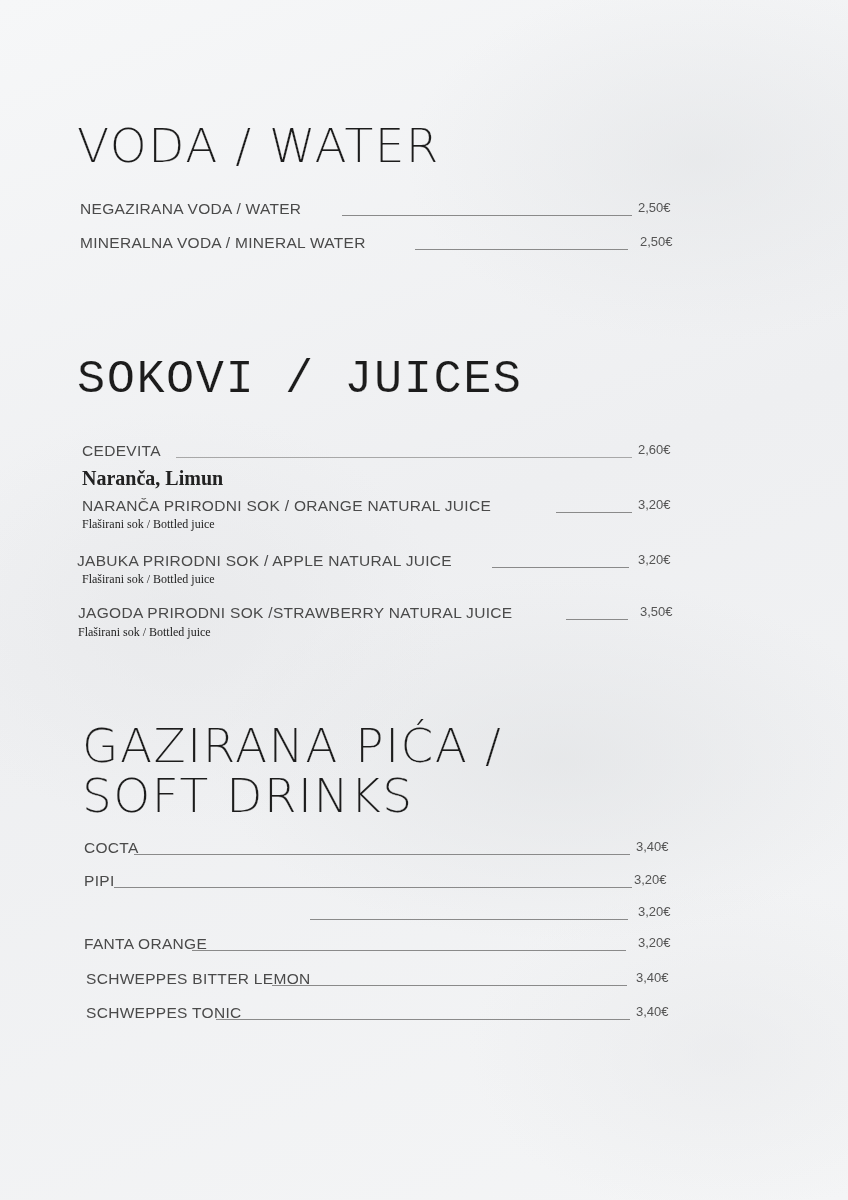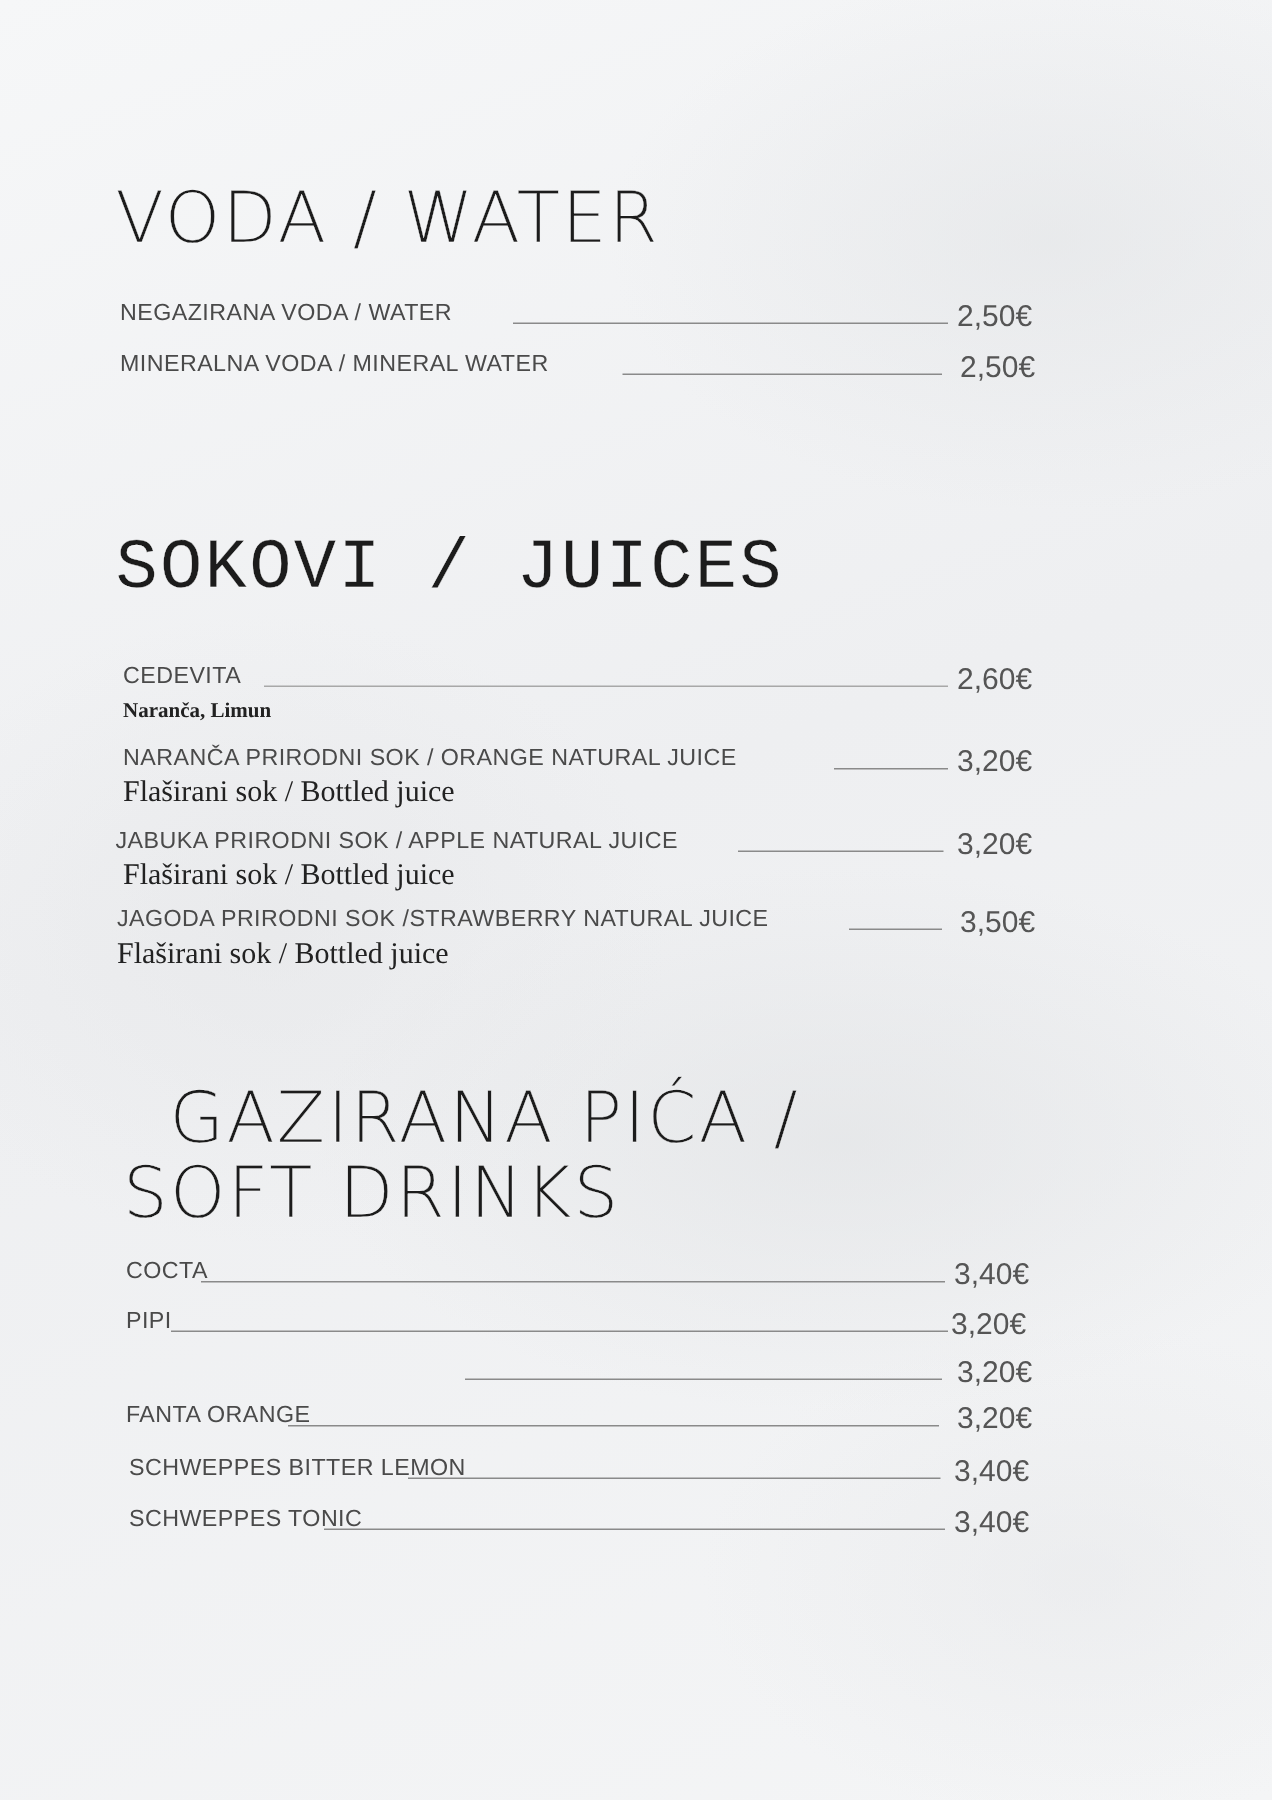--- a/index.html
+++ b/index.html
@@ -30,28 +30,28 @@
       position: absolute; top: 0;
       font-size: 15.5px; letter-spacing: 0.3px;
       color: #4a4a4a; font-weight: 300; white-space: nowrap;
     }
     .leader {
       position: absolute; height: 0;
       border-top: 1px solid #8a8a8a;
     }
     .price {
       position: absolute; top: 0;
-      font-size: 20px; color: #555; white-space: nowrap;
+      font-size: 13px; color: #555; white-space: nowrap;
     }
     .sub {
       position: absolute;
       font-family: "Liberation Serif", "DejaVu Serif", serif;
-      font-size: 20px; color: #222; white-space: nowrap;
+      font-size: 12px; color: #222; white-space: nowrap;
     }
-    .sub.bold { font-weight: bold; font-size: 14px; }
+    .sub.bold { font-weight: bold; font-size: 20px; }
   </style>
 </head>
 <body>
 
 <h1 class="heading" style="left:77px; top:120px;">VODA / WATER</h1>
 
 <div class="row" style="top:200px;">
   <span class="name" style="left:80px;">NEGAZIRANA VODA / WATER</span>
   <span class="leader" style="left:342px; width:290px; top:15px;"></span>
   <span class="price" style="left:638px;">2,50€</span>
@@ -85,21 +85,21 @@
 </div>
 <span class="sub" style="left:82px; top:572px;">Flaširani sok / Bottled juice</span>
 
 <div class="row" style="top:604px;">
   <span class="name" style="left:78px;">JAGODA PRIRODNI SOK /STRAWBERRY NATURAL JUICE</span>
   <span class="leader" style="left:566px; width:62px; top:15px;"></span>
   <span class="price" style="left:640px;text-align:center;">3,50€</span>
 </div>
 <span class="sub" style="left:78px; top:625px;">Flaširani sok / Bottled juice</span>
 
-<h1 class="heading" style="left:82px; top:720px;margin-left:31px;">GAZIRANA PIĆA /</h1>
+<h1 class="heading" style="left:82px; top:720px;">GAZIRANA PIĆA /</h1>
 <h1 class="heading" style="left:82px; top:770px;">SOFT DRINKS</h1>
 
 <div class="row" style="top:839px;">
   <span class="name" style="left:84px;">COCTA</span>
   <span class="leader" style="left:134px; width:496px; top:15px;"></span>
   <span class="price" style="left:636px;">3,40€</span>
 </div>
 <div class="row" style="top:872px;">
   <span class="name" style="left:84px;">PIPI</span>
   <span class="leader" style="left:114px; width:518px; top:15px;"></span>

